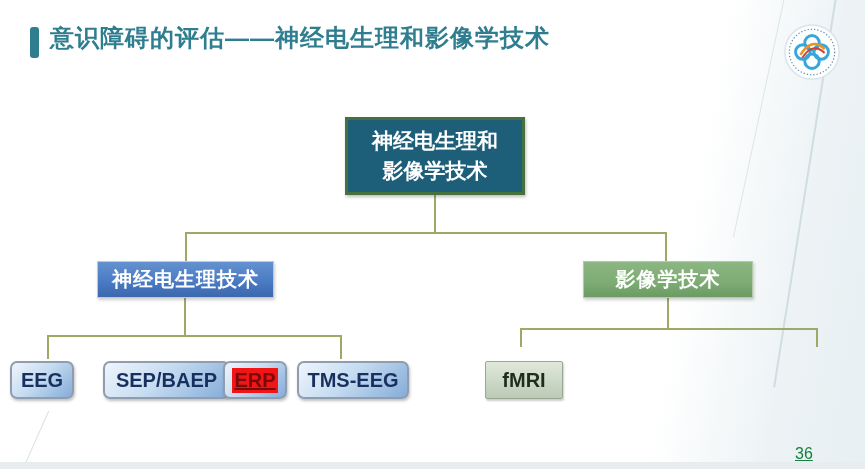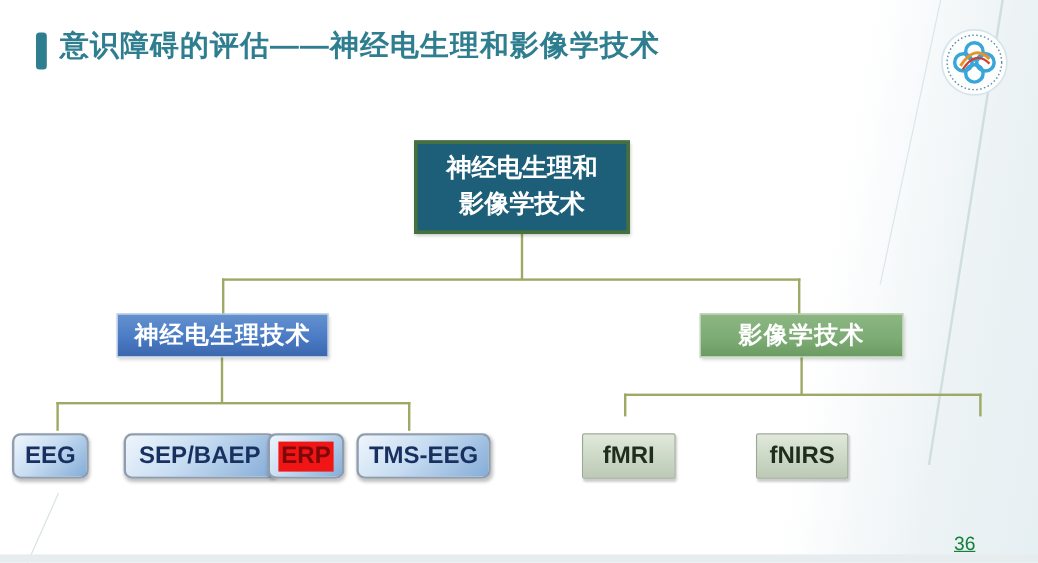--- a/index.html
+++ b/index.html
@@ -64,21 +64,21 @@
     color:var(--leaf-text-green);font-size:20px;font-weight:bold;
     box-shadow:1px 2px 2px rgba(0,0,0,0.2);
   }
   .leaf-eeg{left:10px;width:64px;}
   .leaf-sep{left:103px;width:127px;}
   .leaf-erp{left:223px;width:64px;}
   .leaf-tms{left:297px;width:112px;}
   .leaf-fmri{left:485px;width:78px;}
   .leaf-fnirs{left:630px;width:77px;}
   .leaf-petct{left:775px;top:360px;width:82px;height:40px;}
-  .hl{background:var(--highlight-red);color:var(--highlight-text);padding:1px 2px;}
+  .hl{background:var(--highlight-red);color:var(--highlight-text);padding:1px 2px;text-decoration:underline;}
   .hl-big{background:var(--highlight-red);color:var(--highlight-text);padding:5px 7px;}
   
   .conn{position:absolute;background:var(--connector);}
   .c1{left:434px;top:195px;width:2px;height:38px;}
   .c2{left:185px;top:232px;width:482px;height:2px;}
   .c3{left:185px;top:232px;width:2px;height:30px;}
   .c4{left:665px;top:232px;width:2px;height:30px;}
   .c5{left:184px;top:297px;width:2px;height:39px;}
   .c6{left:47px;top:335px;width:295px;height:2px;}
   .c7{left:47px;top:335px;width:2px;height:24px;}
@@ -152,18 +152,15 @@
   <div class="node leaf-blue leaf-erp">
     <span class="hl">ERP</span>
   </div>
   <div class="node leaf-blue leaf-tms">
     <span>TMS-EEG</span>
   </div>
 
   <div class="node leaf-green leaf-fmri">
     <span>fMRI</span>
   </div>
-  <div class="node leaf-green leaf-fnirs">
-    <span>fNIRS</span>
-  </div>
 
   <div class="page-number">36</div>
 </div>
 
 </body></html>

